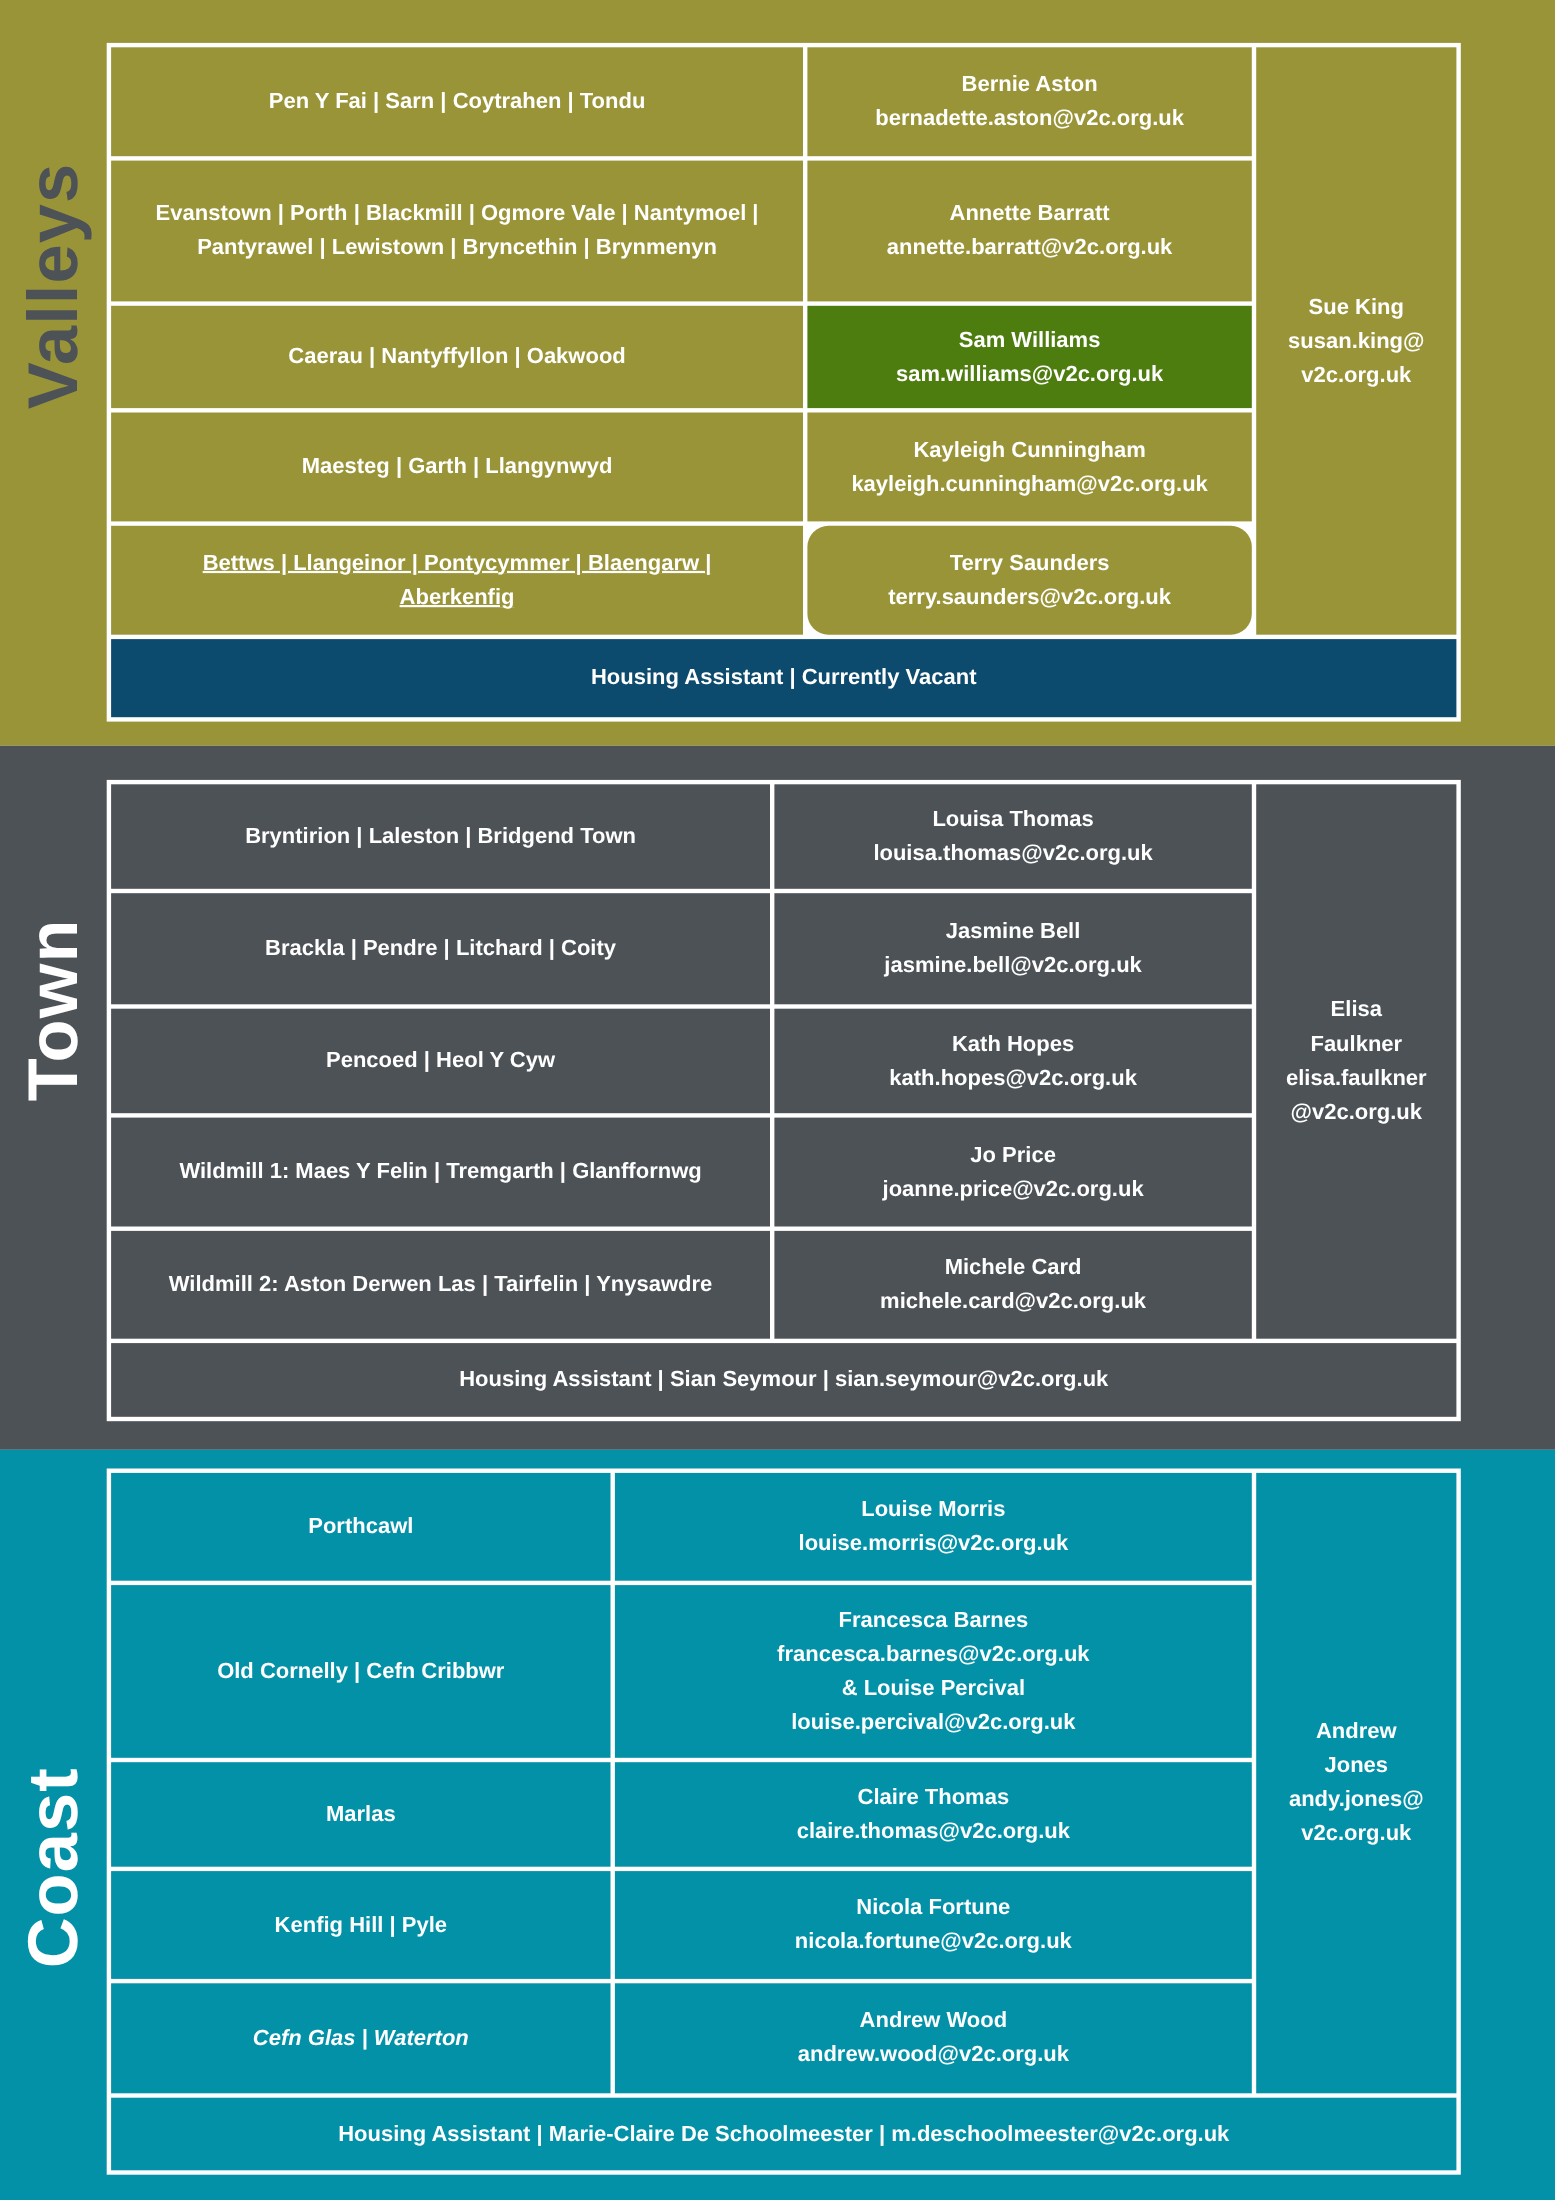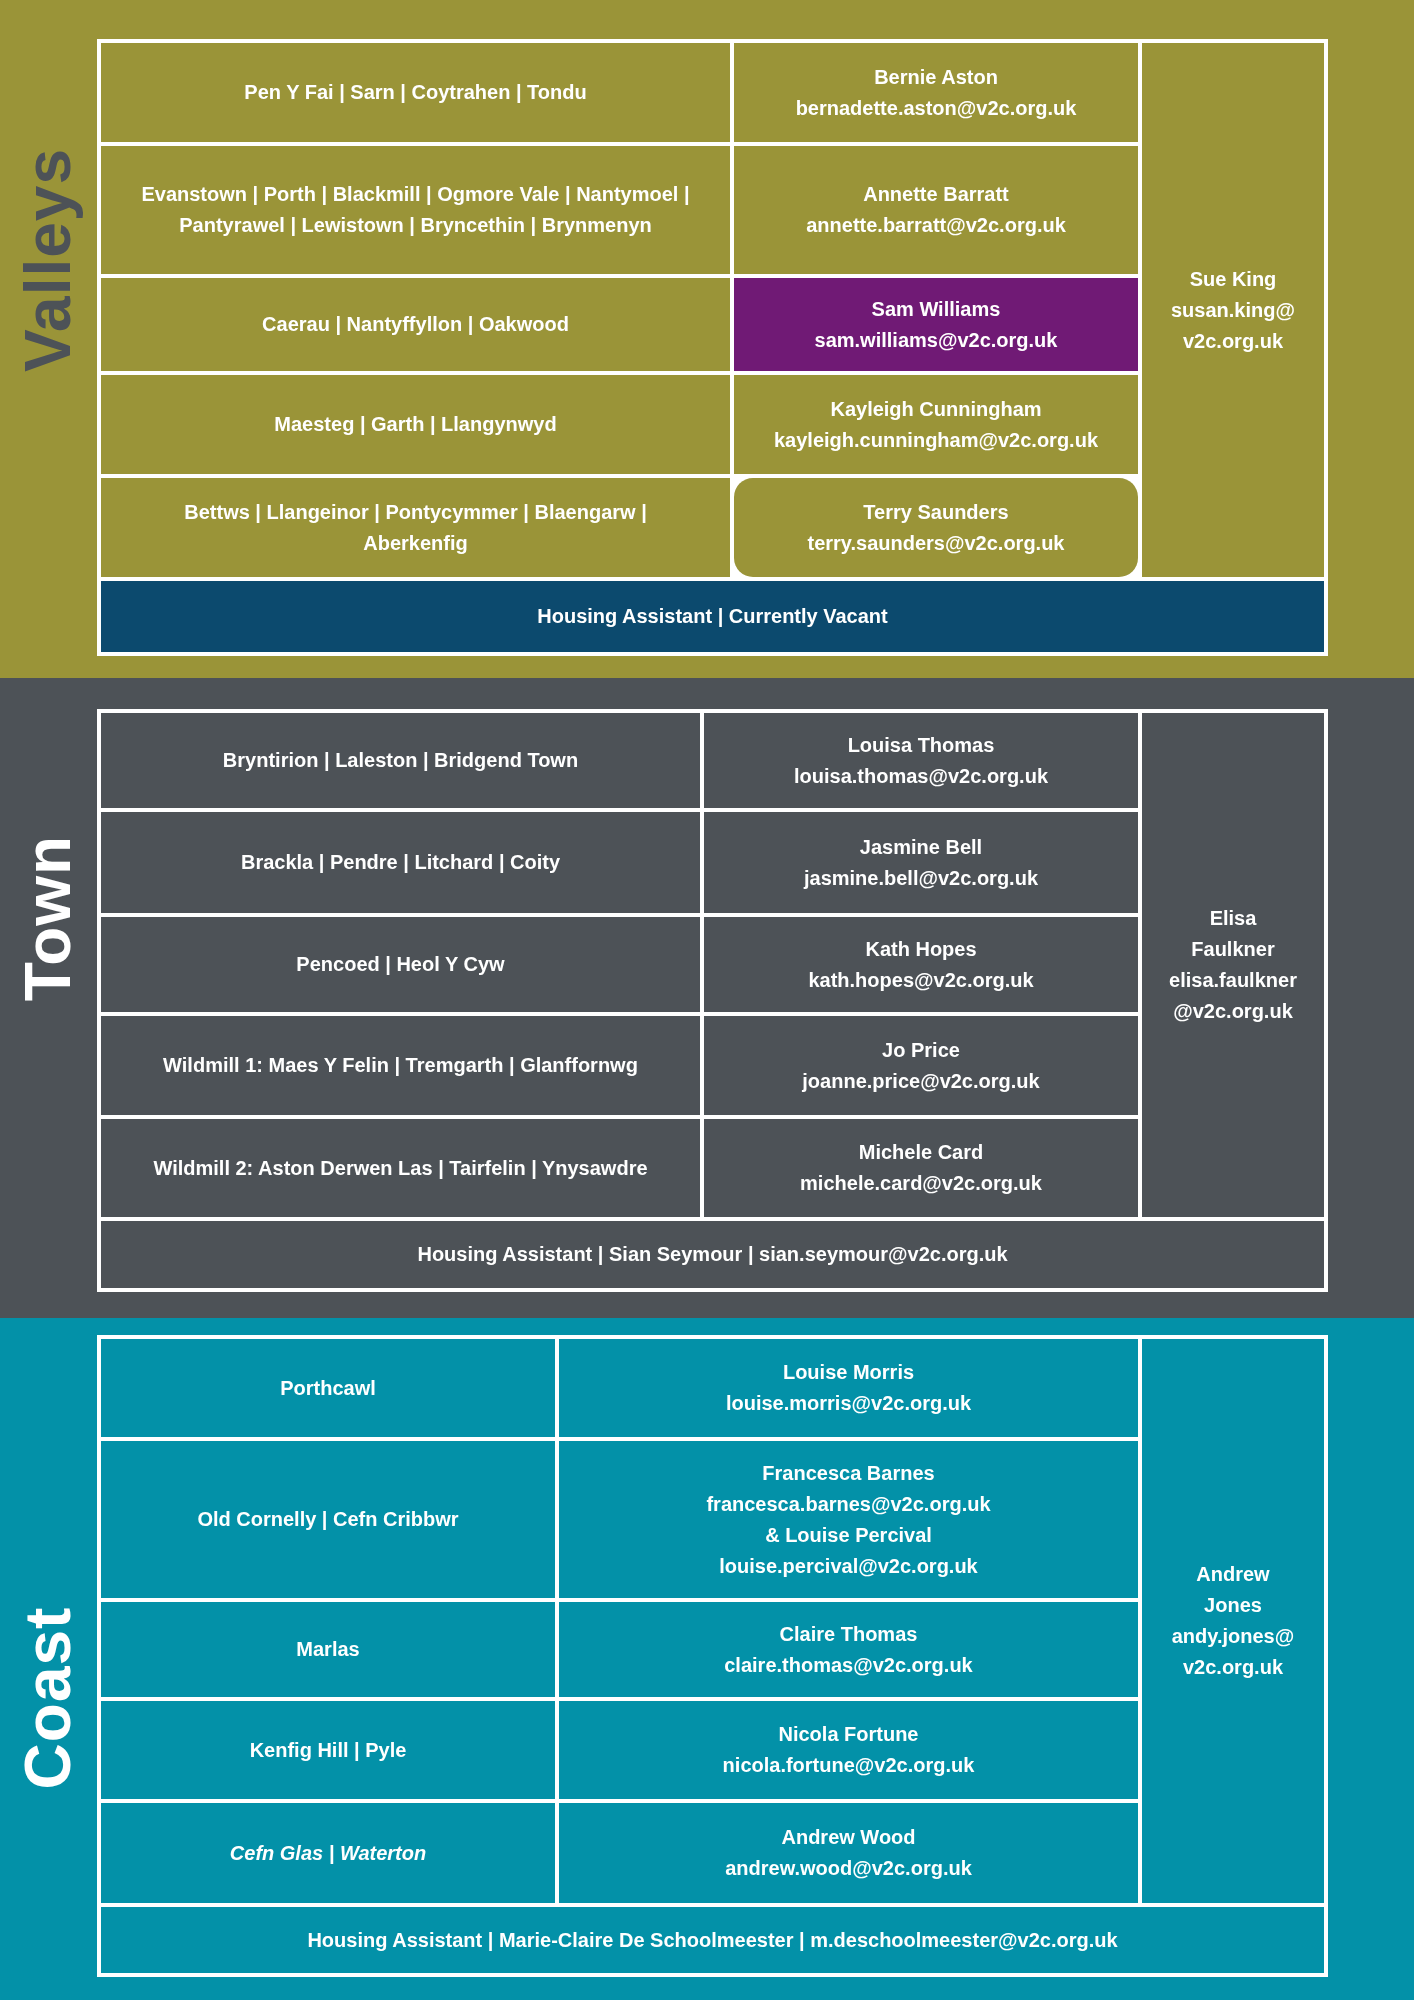--- a/index.html
+++ b/index.html
@@ -75,26 +75,26 @@
     <div class="title-text" style="color: rgb(77, 82, 87);">Valleys</div>
   </div>
   <div class="grid grid-valleys">
     <div class="cell areas-cell" style="background-color: rgb(154, 148, 56);">Pen Y Fai | Sarn | Coytrahen | Tondu</div>
     <div class="cell officer-cell" style="background-color: rgb(154, 148, 56);">Bernie Aston
 bernadette.aston@v2c.org.uk</div>
     <div class="cell areas-cell" style="background-color: rgb(154, 148, 56);">Evanstown | Porth | Blackmill | Ogmore Vale | Nantymoel | Pantyrawel | Lewistown | Bryncethin | Brynmenyn</div>
     <div class="cell officer-cell" style="background-color: rgb(154, 148, 56);">Annette Barratt
 annette.barratt@v2c.org.uk</div>
     <div class="cell areas-cell" style="background-color: rgb(154, 148, 56);">Caerau | Nantyffyllon | Oakwood</div>
-    <div class="cell officer-cell" style="background-color: #701a75;">Sam Williams
+    <div class="cell officer-cell" style="background-color: #4d7c0f;">Sam Williams
 sam.williams@v2c.org.uk</div>
     <div class="cell areas-cell" style="background-color: rgb(154, 148, 56);">Maesteg | Garth | Llangynwyd</div>
     <div class="cell officer-cell" style="background-color: rgb(154, 148, 56);">Kayleigh Cunningham
 kayleigh.cunningham@v2c.org.uk</div>
-    <div class="cell areas-cell" style="background-color: rgb(154, 148, 56);">Bettws | Llangeinor | Pontycymmer | Blaengarw | Aberkenfig</div>
+    <div class="cell areas-cell" style="background-color: rgb(154, 148, 56); text-decoration: underline;">Bettws | Llangeinor | Pontycymmer | Blaengarw | Aberkenfig</div>
     <div class="cell officer-cell" style="background-color: rgb(154, 148, 56); border-radius: 19px;">Terry Saunders
 terry.saunders@v2c.org.uk</div>
     <div class="cell manager-cell" style="background-color: rgb(154, 148, 56);">Sue King
 susan.king@
 v2c.org.uk</div>
     <div class="cell footer-cell" style="background-color: #0c4a6e;">Housing Assistant | Currently Vacant</div>
   </div>
 </div>
 
 <div class="section section-town" style="background-color: rgb(77, 82, 87);">

